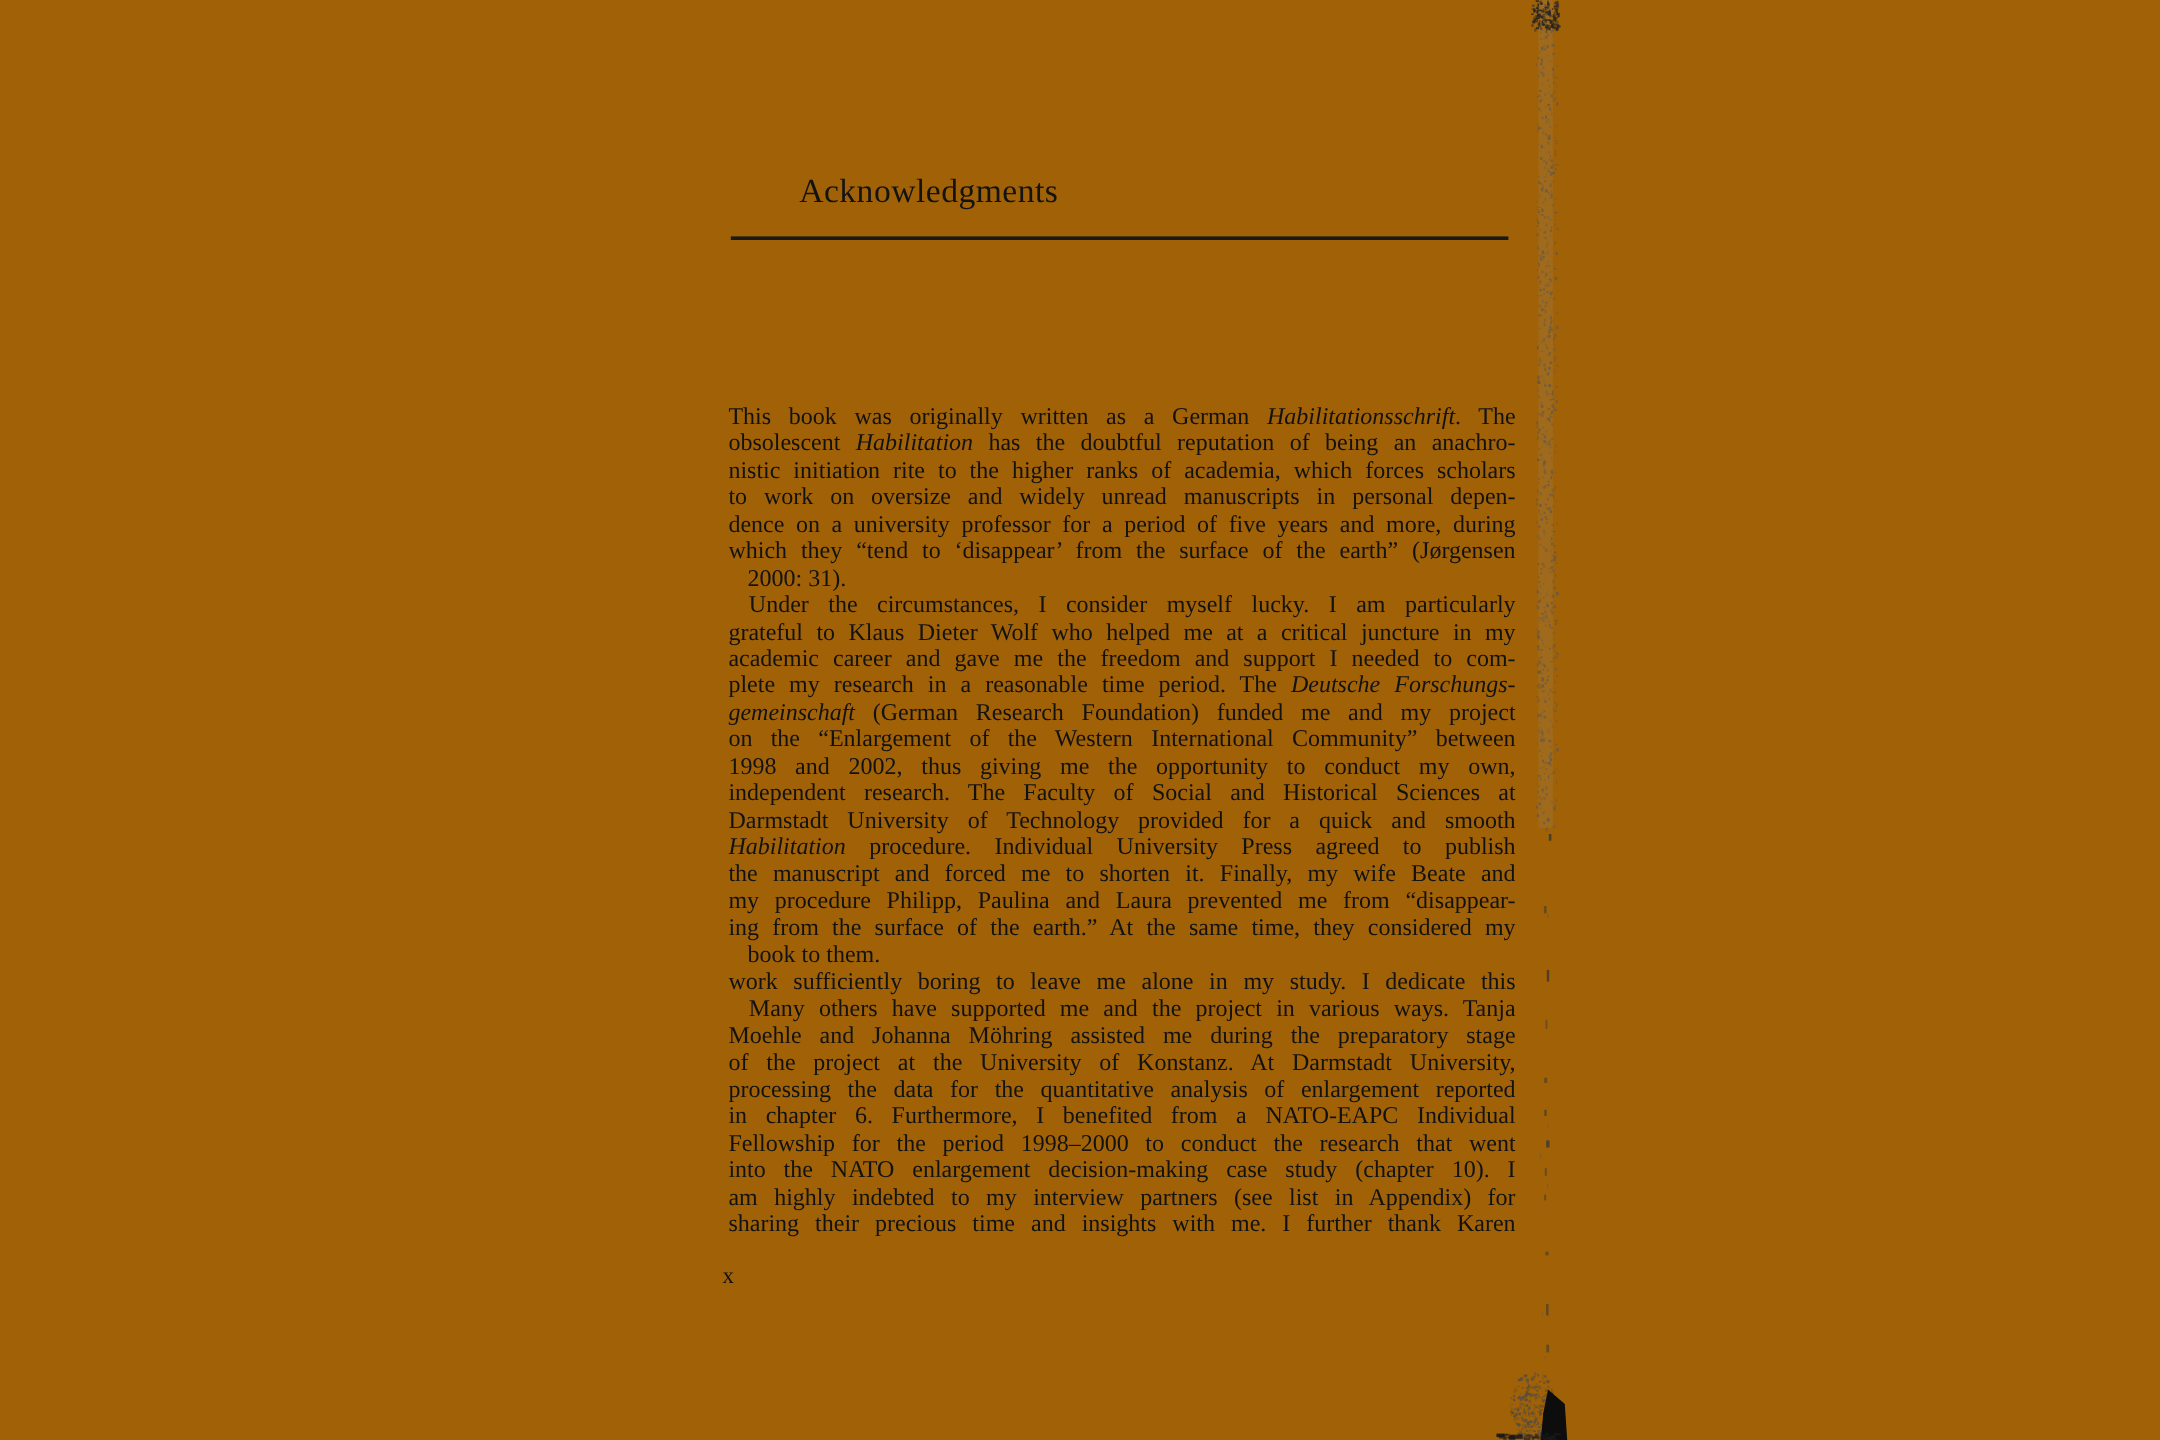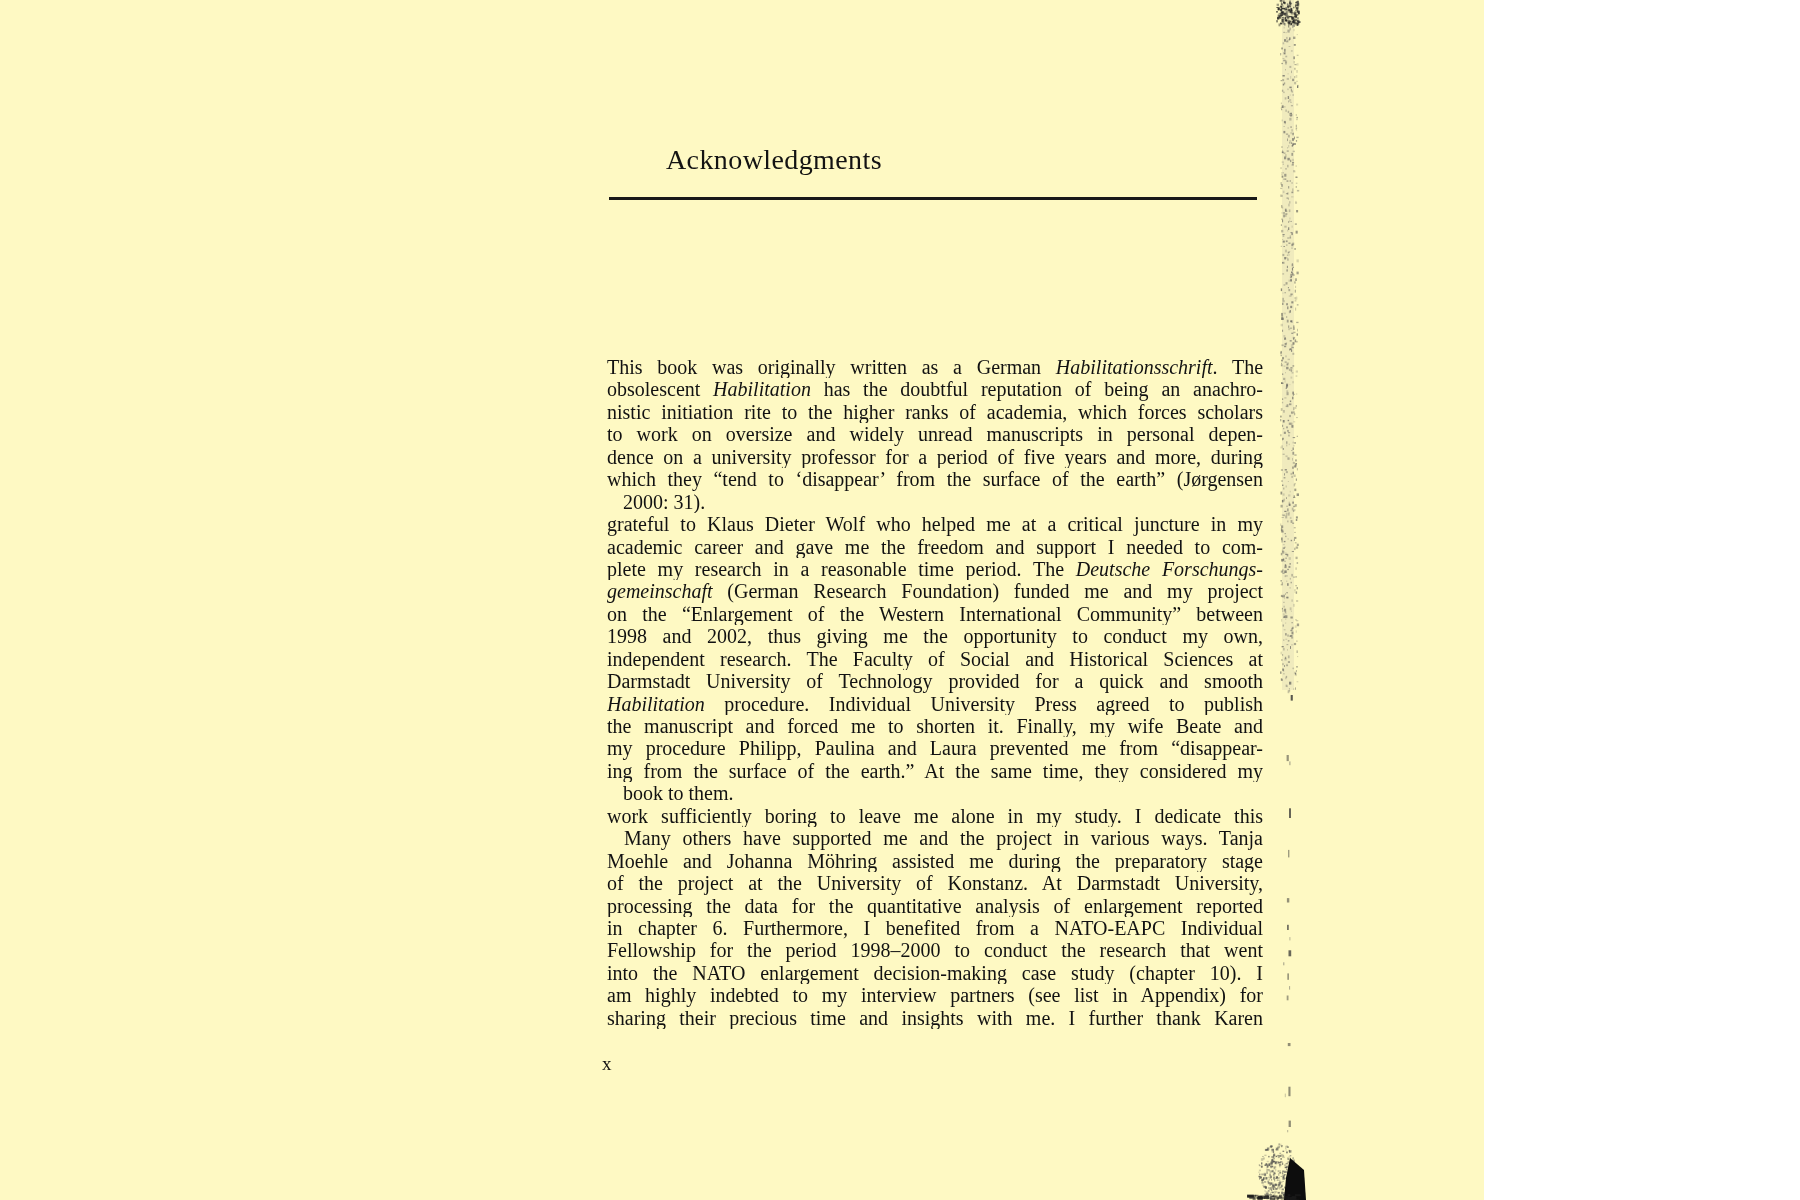--- a/index.html
+++ b/index.html
@@ -8,23 +8,23 @@
     background: #ffffff;
   }
   body {
     width: 1800px;
     height: 1200px;
     font-family: "Liberation Serif", "DejaVu Serif", serif;
     overflow: hidden;
   }
   .page {
     position: relative;
-    width: 1484px;
+    width: 1800px;
     height: 1200px;
-    background: #fef9c3;
+    background: #a16207;
     color: #141414;
   }
   .heading {
     position: absolute;
     left: 666px;
     top: 144px;
     font-size: 28px;
     letter-spacing: 0.4px;
     color: #131313;
     white-space: nowrap;
@@ -33,21 +33,21 @@
     position: absolute;
     left: 609px;
     top: 197px;
     width: 648px;
     height: 3px;
     background: #191919;
   }
   .body-text {
     position: absolute;
     left: 607px;
-    top: 356px;
+    top: 336px;
     width: 656px;
     font-size: 20px;
     line-height: 22.45px;
     color: #121212;
   }
   .line {
     height: 22.45px;
     overflow: hidden;
     text-align: justify;
     text-align-last: justify;
@@ -88,20 +88,21 @@
   <div class="heading-rule"></div>
 
   <div class="body-text">
       <div class="line"><span>This book was originally written as a German </span><i>Habilitationsschrift</i><span>. The</span></div>
       <div class="line"><span>obsolescent </span><i>Habilitation</i><span> has the doubtful reputation of being an anachro-</span></div>
       <div class="line"><span>nistic initiation rite to the higher ranks of academia, which forces scholars</span></div>
       <div class="line"><span>to work on oversize and widely unread manuscripts in personal depen-</span></div>
       <div class="line"><span>dence on a university professor for a period of five years and more, during</span></div>
       <div class="line"><span>which they “tend to ‘disappear’ from the surface of the earth” (Jørgensen</span></div>
       <div class="line last"><span>2000: 31).</span></div>
+      <div class="line indent"><span>Under the circumstances, I consider myself lucky. I am particularly</span></div>
       <div class="line"><span>grateful to Klaus Dieter Wolf who helped me at a critical juncture in my</span></div>
       <div class="line"><span>academic career and gave me the freedom and support I needed to com-</span></div>
       <div class="line"><span>plete my research in a reasonable time period. The </span><i>Deutsche Forschungs-</i></div>
       <div class="line"><i>gemeinschaft</i><span> (German Research Foundation) funded me and my project</span></div>
       <div class="line"><span>on the “Enlargement of the Western International Community” between</span></div>
       <div class="line"><span>1998 and 2002, thus giving me the opportunity to conduct my own,</span></div>
       <div class="line"><span>independent research. The Faculty of Social and Historical Sciences at</span></div>
       <div class="line"><span>Darmstadt University of Technology provided for a quick and smooth</span></div>
       <div class="line"><i>Habilitation</i><span> procedure. Individual University Press agreed to publish</span></div>
       <div class="line"><span>the manuscript and forced me to shorten it. Finally, my wife Beate and</span></div>

